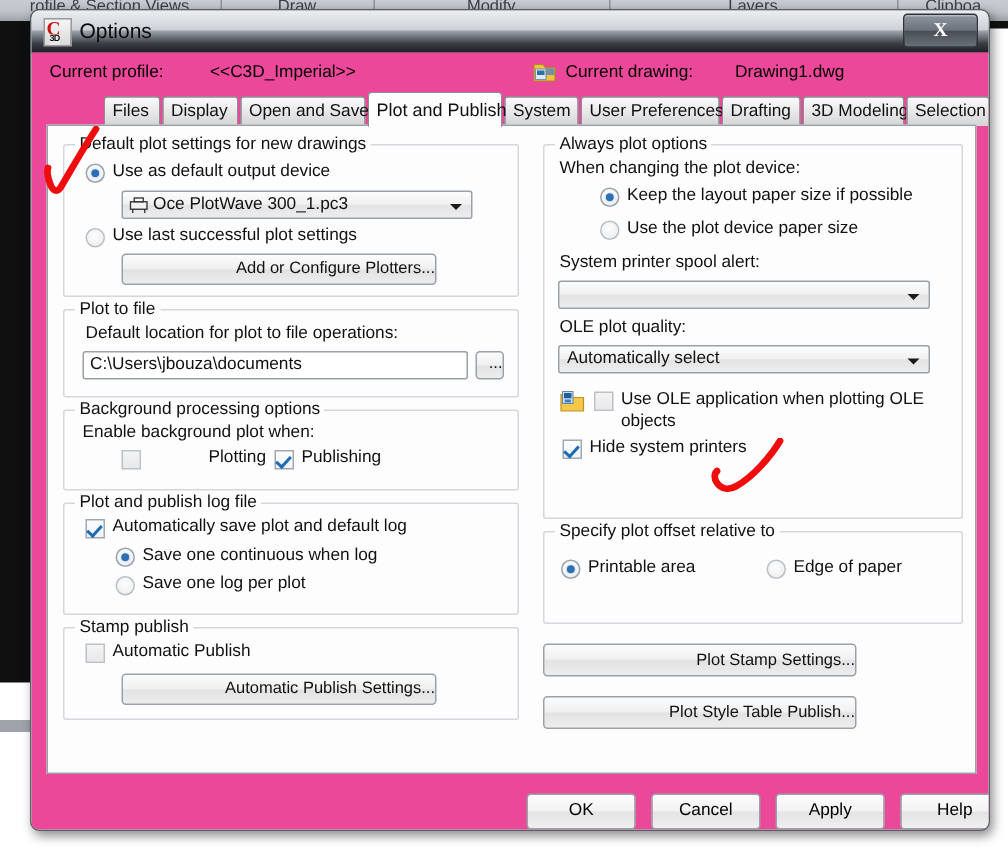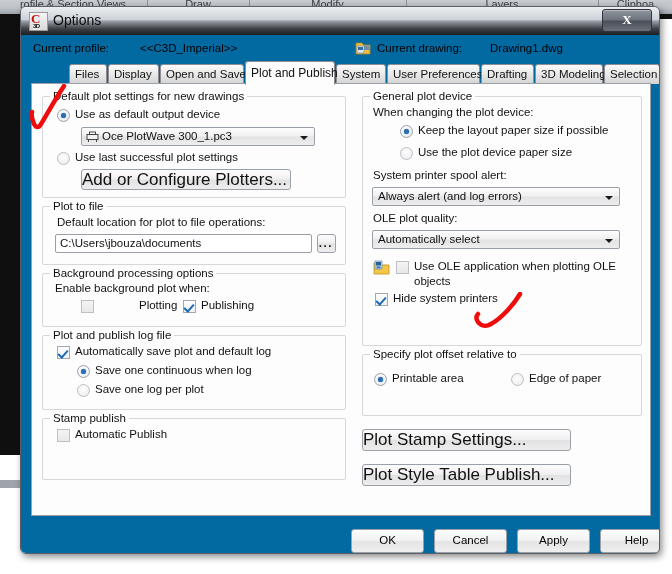--- a/index.html
+++ b/index.html
@@ -51,21 +51,21 @@
                 background:#e8e8e8;letter-spacing:-0.5px;line-height:7px;}
   #win-title{position:absolute;left:32px;top:5px;font-size:14px;color:#0c0c0c;
              font-family:"Liberation Sans",sans-serif;}
   #close-btn{position:absolute;right:7px;top:2px;width:48px;height:21px;
     background:linear-gradient(to bottom,#8f969f 0%,#6c737c 48%,#4a4f57 52%,#6a7079 100%);
     border:1px solid #30343a;border-radius:3px;
     box-shadow:inset 0 1px 0 rgba(255,255,255,.35);
     text-align:center;color:#fff;font-size:13px;font-weight:bold;line-height:20px;
     font-family:"Liberation Serif",serif;cursor:pointer;}
 
-  #dlg-body{position:absolute;left:0;top:28px;right:0;bottom:0;background:#0369a1;}
+  #dlg-body{position:absolute;left:0;top:28px;right:0;bottom:0;background:#ec4899;}
 
   .prof-row{position:absolute;left:12px;top:6px;width:612px;height:18px;}
   .prof-row .lbl{position:absolute;font-size:11.5px;color:#000;}
   #cur-prof-lbl{left:0;top:1px;}
   #cur-prof-val{left:107px;top:1px;}
   #cur-dwg-icon{position:absolute;left:322px;top:0px;width:16px;height:15px;}
   #cur-dwg-lbl{left:344px;top:1px;}
   #cur-dwg-val{left:457px;top:1px;}
 
   
@@ -119,22 +119,22 @@
   .combo .carrow{position:absolute;right:6px;top:8px;width:0;height:0;
     border-left:4px solid transparent;border-right:4px solid transparent;border-top:4px solid #1a1a1a;}
   .combo .picon{position:absolute;left:4px;top:3px;width:13px;height:12px;}
 
   
   .field{position:absolute;height:19px;box-sizing:border-box;background:#ffffff;
     border:1px solid #9aa0a8;border-radius:2px;cursor:text;}
   .field .ftext{position:absolute;left:4px;top:2px;font-size:11.5px;color:#111;white-space:nowrap;}
 
   
-  .btn{position:absolute;box-sizing:border-box;height:21px;line-height:19px;text-align:left;
-    font-size:17px;color:#111;
+  .btn{position:absolute;box-sizing:border-box;height:21px;line-height:19px;text-align:right;
+    font-size:11px;color:#111;
     background:linear-gradient(to bottom,#fcfcfc 0%,#f0f0f0 47%,#e2e2e2 53%,#ededed 100%);
     border:1px solid #9aa0a8;border-radius:3px;cursor:pointer;}
   .btn.small{height:19px;line-height:17px;width:19px;}
 
   
   #dlg-foot{position:absolute;left:0;top:486px;width:638px;height:60px;}
   .footbtn{position:absolute;top:8px;width:71px;height:22px;line-height:20px;text-align:center;
     font-size:11.5px;
     background:linear-gradient(to bottom,#fdfdfd 0%,#f2f2f2 47%,#e4e4e4 53%,#efefef 100%);
     border:1px solid #9aa0a8;border-radius:3px;cursor:pointer;}
@@ -259,32 +259,32 @@
         <div class="radio on" style="left:34px;top:29px;"></div>
         <div class="txt" style="left:52px;top:28px;">Save one continuous when log</div>
         <div class="radio off" style="left:34px;top:48px;"></div>
         <div class="txt" style="left:52px;top:47px;">Save one log per plot</div>
       </div>
 
       <div class="group" style="left:10px;top:334px;width:302px;height:60px;">
         <div class="g-title">Stamp publish</div>
         <div class="check off" style="left:14px;top:10px;"></div>
         <div class="txt" style="left:32px;top:9px;">Automatic Publish</div>
+        <div class="btn" style="left:38px;top:30px;width:210px;">Automatic Publish Settings...</div>
       </div>
 
       <div class="group" style="left:330px;top:12px;width:278px;height:248px;">
-        <div class="g-title">General plot device</div>
+        <div class="g-title">Always plot options</div>
         <div class="txt" style="left:10px;top:9px;">When changing the plot device:</div>
         <div class="radio on" style="left:37px;top:28px;"></div>
         <div class="txt" style="left:55px;top:27px;">Keep the layout paper size if possible</div>
         <div class="radio off" style="left:37px;top:50px;"></div>
         <div class="txt" style="left:55px;top:49px;">Use the plot device paper size</div>
         <div class="txt" style="left:10px;top:72px;">System printer spool alert:</div>
         <div class="combo" style="left:9px;top:90px;width:248px;">
-          <span class="ctext">Always alert (and log errors)</span>
           <span class="carrow"></span>
         </div>
         <div class="txt" style="left:10px;top:115px;">OLE plot quality:</div>
         <div class="combo" style="left:9px;top:133px;width:248px;">
           <span class="ctext">Automatically select</span>
           <span class="carrow"></span>
         </div>
         <div style="position:absolute;left:10px;top:163px;width:17px;height:16px;">
           <svg width="17" height="16" viewBox="0 0 17 16">
             <path d="M1 3 L7 3 L8.4 5 L16 5 L16 14 L1 14 Z" fill="#f3c849" stroke="#bf9222" stroke-width=".8"></path>

